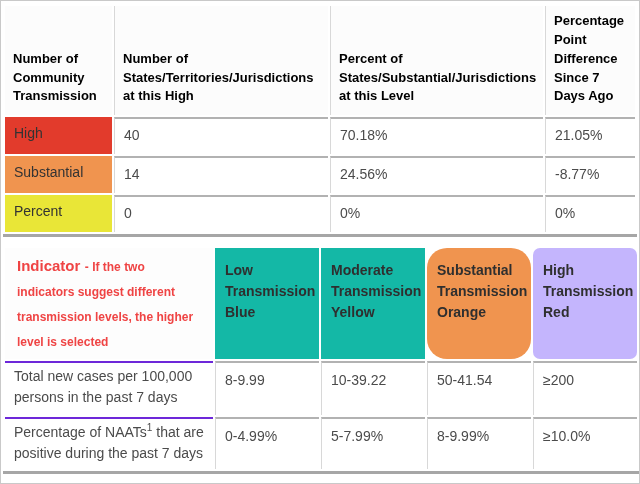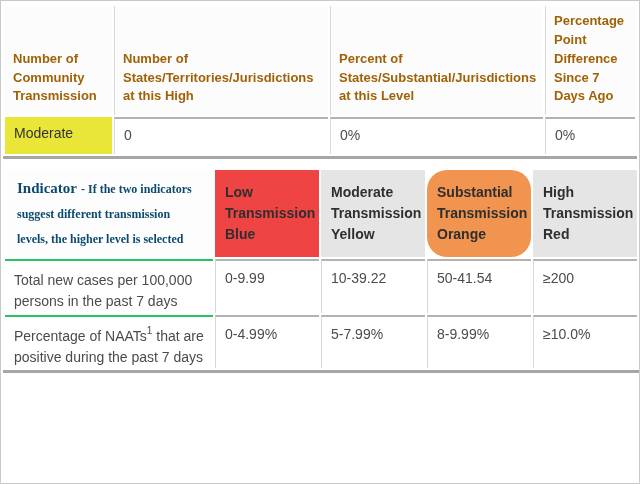--- a/index.html
+++ b/index.html
@@ -18,46 +18,46 @@
   .t2 { margin-top:9px; }
   
   .c1{width:107px;} .c2{width:214px;} .c3{width:213px;} .c4{width:90px;}
   
   .k1{width:208px;} .k2{width:104px;}
 
   th, td { text-align:left; }
   .sep { border-left:1px solid #d8d8d8; }
 
   .hcell {
-    background:#fcfcfc; font-weight:bold; font-size:13px; color:#a16207;
+    background:#fcfcfc; font-weight:bold; font-size:13px; color:#000000;
     vertical-align:bottom; padding:6px 8px 9px 8px; height:91px; line-height:1.45;
   }
   .dcell {
     background:#ffffff; font-size:14px; color:#4b4b4b;
     border-top:2px solid #b2b2b2; vertical-align:top;
     padding:8px 8px 0 9px; height:27px;
   }
   .lvl {
     font-size:14px; color:#333333; vertical-align:top;
     padding:8px 8px 0 9px; height:27px;
   }
 
   .ind {
-    background:#fdfdfd; vertical-align:middle; color:#0c4a6e;
-    padding:6px 12px 6px 12px; line-height:1.55; height:73px;font-family:Liberation Serif, serif;
+    background:#fdfdfd; vertical-align:middle; color:#ef4444;
+    padding:6px 12px 6px 12px; line-height:1.55; height:73px;
   }
   .ind-title { font-size:15px; font-weight:bold; }
   .ind-note  { font-size:12px; font-weight:bold; }
   .lvlh {
     font-weight:bold; font-size:14px; color:#2f2f2f; line-height:1.5;
     vertical-align:top; padding:12px 8px 0 10px; height:73px;
   }
   .lbl {
     background:#ffffff; font-size:14px; color:#4b4b4b; line-height:1.5;
-    border-top:2px solid #22c55e; vertical-align:top; padding:9px 8px 0 9px;
+    border-top:2px solid #6d28d9; vertical-align:top; padding:3px 8px 0 9px;
   }
   .dcell2 {
     background:#ffffff; font-size:14px; color:#4b4b4b;
     border-top:2px solid #b2b2b2; vertical-align:top; padding:9px 8px 0 9px;
   }
   .r1 { height:43px; }
   .r2 { height:41px; }
   sup { font-size:10px; line-height:0; position:relative; top:-1px; }
 </style>
 </head>
@@ -73,47 +73,59 @@
         <col class="c4">
       </colgroup>
     <tbody>
         <tr>
       <th class="hcell">Number of Community Transmission</th>
       <th class="hcell sep">Number of States/Territories/Jurisdictions at this High</th>
       <th class="hcell sep">Percent of States/Substantial/Jurisdictions at this Level</th>
       <th class="hcell sep">Percentage Point Difference Since 7 Days Ago</th>
     </tr>
     <tr>
-      <td class="lvl" style="background-color: rgb(233, 230, 55);">Moderate</td>
+      <td class="lvl" style="background-color: rgb(226, 59, 44);">High</td>
+      <td class="dcell sep">40</td>
+      <td class="dcell sep">70.18%</td>
+      <td class="dcell sep">21.05%</td>
+    </tr>
+    <tr>
+      <td class="lvl" style="background-color: rgb(240, 148, 79);">Substantial</td>
+      <td class="dcell sep">14</td>
+      <td class="dcell sep">24.56%</td>
+      <td class="dcell sep">-8.77%</td>
+    </tr>
+    <tr>
+      <td class="lvl" style="background-color: rgb(233, 230, 55);">Percent</td>
       <td class="dcell sep">0</td>
       <td class="dcell sep">0%</td>
       <td class="dcell sep">0%</td>
     </tr>
   </tbody>
     </table>
 
   <table class="t2">
     <colgroup>
         <col class="k1">
         <col class="k2">
         <col class="k2">
         <col class="k2">
         <col class="k2">
       </colgroup>
     <tbody>
         <tr>
       <th class="ind"><span class="ind-title">Indicator</span> <span class="ind-note">- If the two indicators suggest different transmission levels, the higher level is selected</span></th>
-      <th class="lvlh" style="background-color: #ef4444;">Low Transmission Blue</th>
-      <th class="lvlh" style="background-color: #e5e5e5;">Moderate Transmission Yellow</th>
+      <th class="lvlh" style="background-color: #14b8a6;">Low Transmission Blue</th>
+      <th class="lvlh" style="background-color: #14b8a6;">Moderate Transmission Yellow</th>
       <th class="lvlh" style="background-color: rgb(240, 148, 79); border-radius: 20px;">Substantial Transmission Orange</th>
-      <th class="lvlh" style="background-color: #e5e5e5;">High Transmission Red</th>
+      <th class="lvlh" style="background-color: #c4b5fd; border-radius: 7px;">High Transmission Red</th>
     </tr>
     <tr>
       <td class="lbl r1">Total new cases per 100,000 persons in the past 7 days</td>
-      <td class="dcell2 sep r1">0-9.99</td>
+      <td class="dcell2 sep r1">8-9.99</td>
       <td class="dcell2 sep r1">10-39.22</td>
       <td class="dcell2 sep r1">50-41.54</td>
       <td class="dcell2 sep r1">≥200</td>
     </tr>
     <tr>
       <td class="lbl r2"><span>Percentage of NAATs</span><sup>1</sup><span> that are positive during the past 7 days</span></td>
       <td class="dcell2 sep r2">0-4.99%</td>
       <td class="dcell2 sep r2">5-7.99%</td>
       <td class="dcell2 sep r2">8-9.99%</td>
       <td class="dcell2 sep r2">≥10.0%</td>

